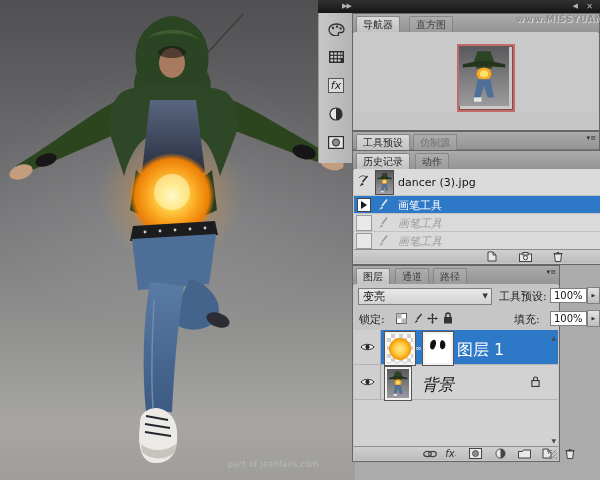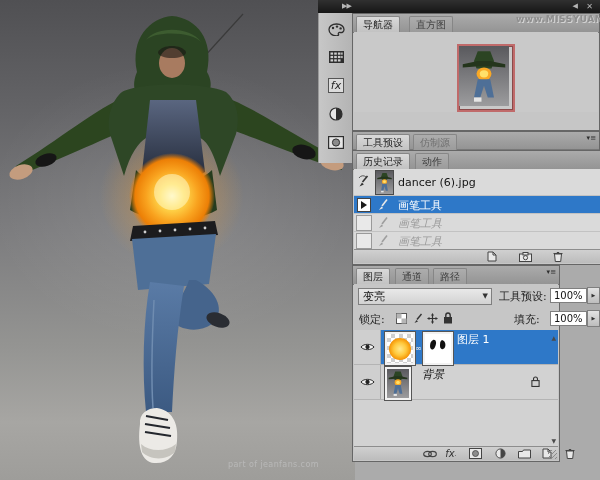--- a/index.html
+++ b/index.html
@@ -72,21 +72,21 @@
   #blendrow{position:absolute;left:1px;top:18px;right:1px;height:23px;background:#c6c6c6}
   #lockrow{position:absolute;left:1px;top:41px;right:1px;height:23px;background:#c6c6c6;border-bottom:1px solid #959595}
   #blendbox{position:absolute;left:4px;top:4px;width:128px;height:15px;background:linear-gradient(#e9e9e9,#d2d2d2);
     border:1px solid #7f7f7f;font-size:11px;line-height:15px;padding-left:4px;color:#111;cursor:pointer}
   #blendbox .dd{position:absolute;right:3px;top:0;font-size:7px;color:#333}
   #lay-list{position:absolute;left:1px;top:64px;right:1px;bottom:14px;background:#d2d2d2;overflow:hidden}
   .lrow{position:absolute;left:0;right:0;height:34px;border-bottom:1px solid #b4b4b4;cursor:pointer}
   .lrow.sel{background:#2e78c8}
   .eyecell{position:absolute;left:0;top:0;width:26px;height:34px;border-right:1px solid #a9a9a9;background:#cfcfcf;display:flex;align-items:center;justify-content:center;cursor:pointer}
   .lthumb{position:absolute;top:2px;width:26px;height:29px;border:2px solid #f2f2f2;box-shadow:0 0 0 1px #555;cursor:pointer}
-  .lname{position:absolute;top:2px;font-size:11px;color:#111;white-space:nowrap}
+  .lname{position:absolute;top:10px;font-size:16px;color:#111;white-space:nowrap}
   .lrow.sel .lname{color:#fff}
   .checker{background:
       linear-gradient(45deg,#cfcfcf 25%,transparent 25%,transparent 75%,#cfcfcf 75%),
       linear-gradient(45deg,#cfcfcf 25%,transparent 25%,transparent 75%,#cfcfcf 75%),#fff;
       background-size:8px 8px;background-position:0 0,4px 4px}
   .orb-mini{position:absolute;left:50%;top:50%;width:22px;height:22px;margin:-11px 0 0 -11px;border-radius:50%;
       background:radial-gradient(circle,#ffe98e 0%,#ffc93d 40%,#f59303 70%,rgba(240,130,5,0) 100%)}
   .scrollglyph{position:absolute;right:2px;font-size:6px;color:#4a4a4a;cursor:pointer}
   svg{display:block}
 </style>
@@ -270,21 +270,21 @@
               <path d="M10.5,1 L5.5,7" stroke="#333" stroke-width="1.6"></path>
               <path d="M5,7.5 L2.5,11.5 L6.8,9.5 Z" fill="#333"></path>
               <path d="M2,3 A4.5,4.5 0 0 1 9,2" stroke="#555" stroke-width="1" fill="none"></path>
             </svg>
         </span>
         <span style="position:absolute;left:21px;top:1px;width:17px;height:23px;border:1px solid #4a4a4a">
           <svg width="17" height="23" viewBox="0 0 40 56" preserveAspectRatio="none">
               <use href="#mini-dancer"></use>
             </svg>
         </span>
-        <span class="hlabel" style="top:7px">dancer (6).jpg</span>
+        <span class="hlabel" style="top:7px">dancer (3).jpg</span>
       </div>
 
       <div class="hrow sel" style="top:27px">
         <span style="position:absolute;left:3px;top:2px;width:12px;height:12px;background:#fff;border:1px solid #444">
           <svg width="12" height="12" viewBox="0 0 12 12">
               <path d="M3,2 L9,6 L3,10 Z" fill="#1b1b1b"></path>
             </svg>
         </span>
         <span style="position:absolute;left:22px;top:2px">
           <svg width="13" height="13" viewBox="0 0 13 13">

